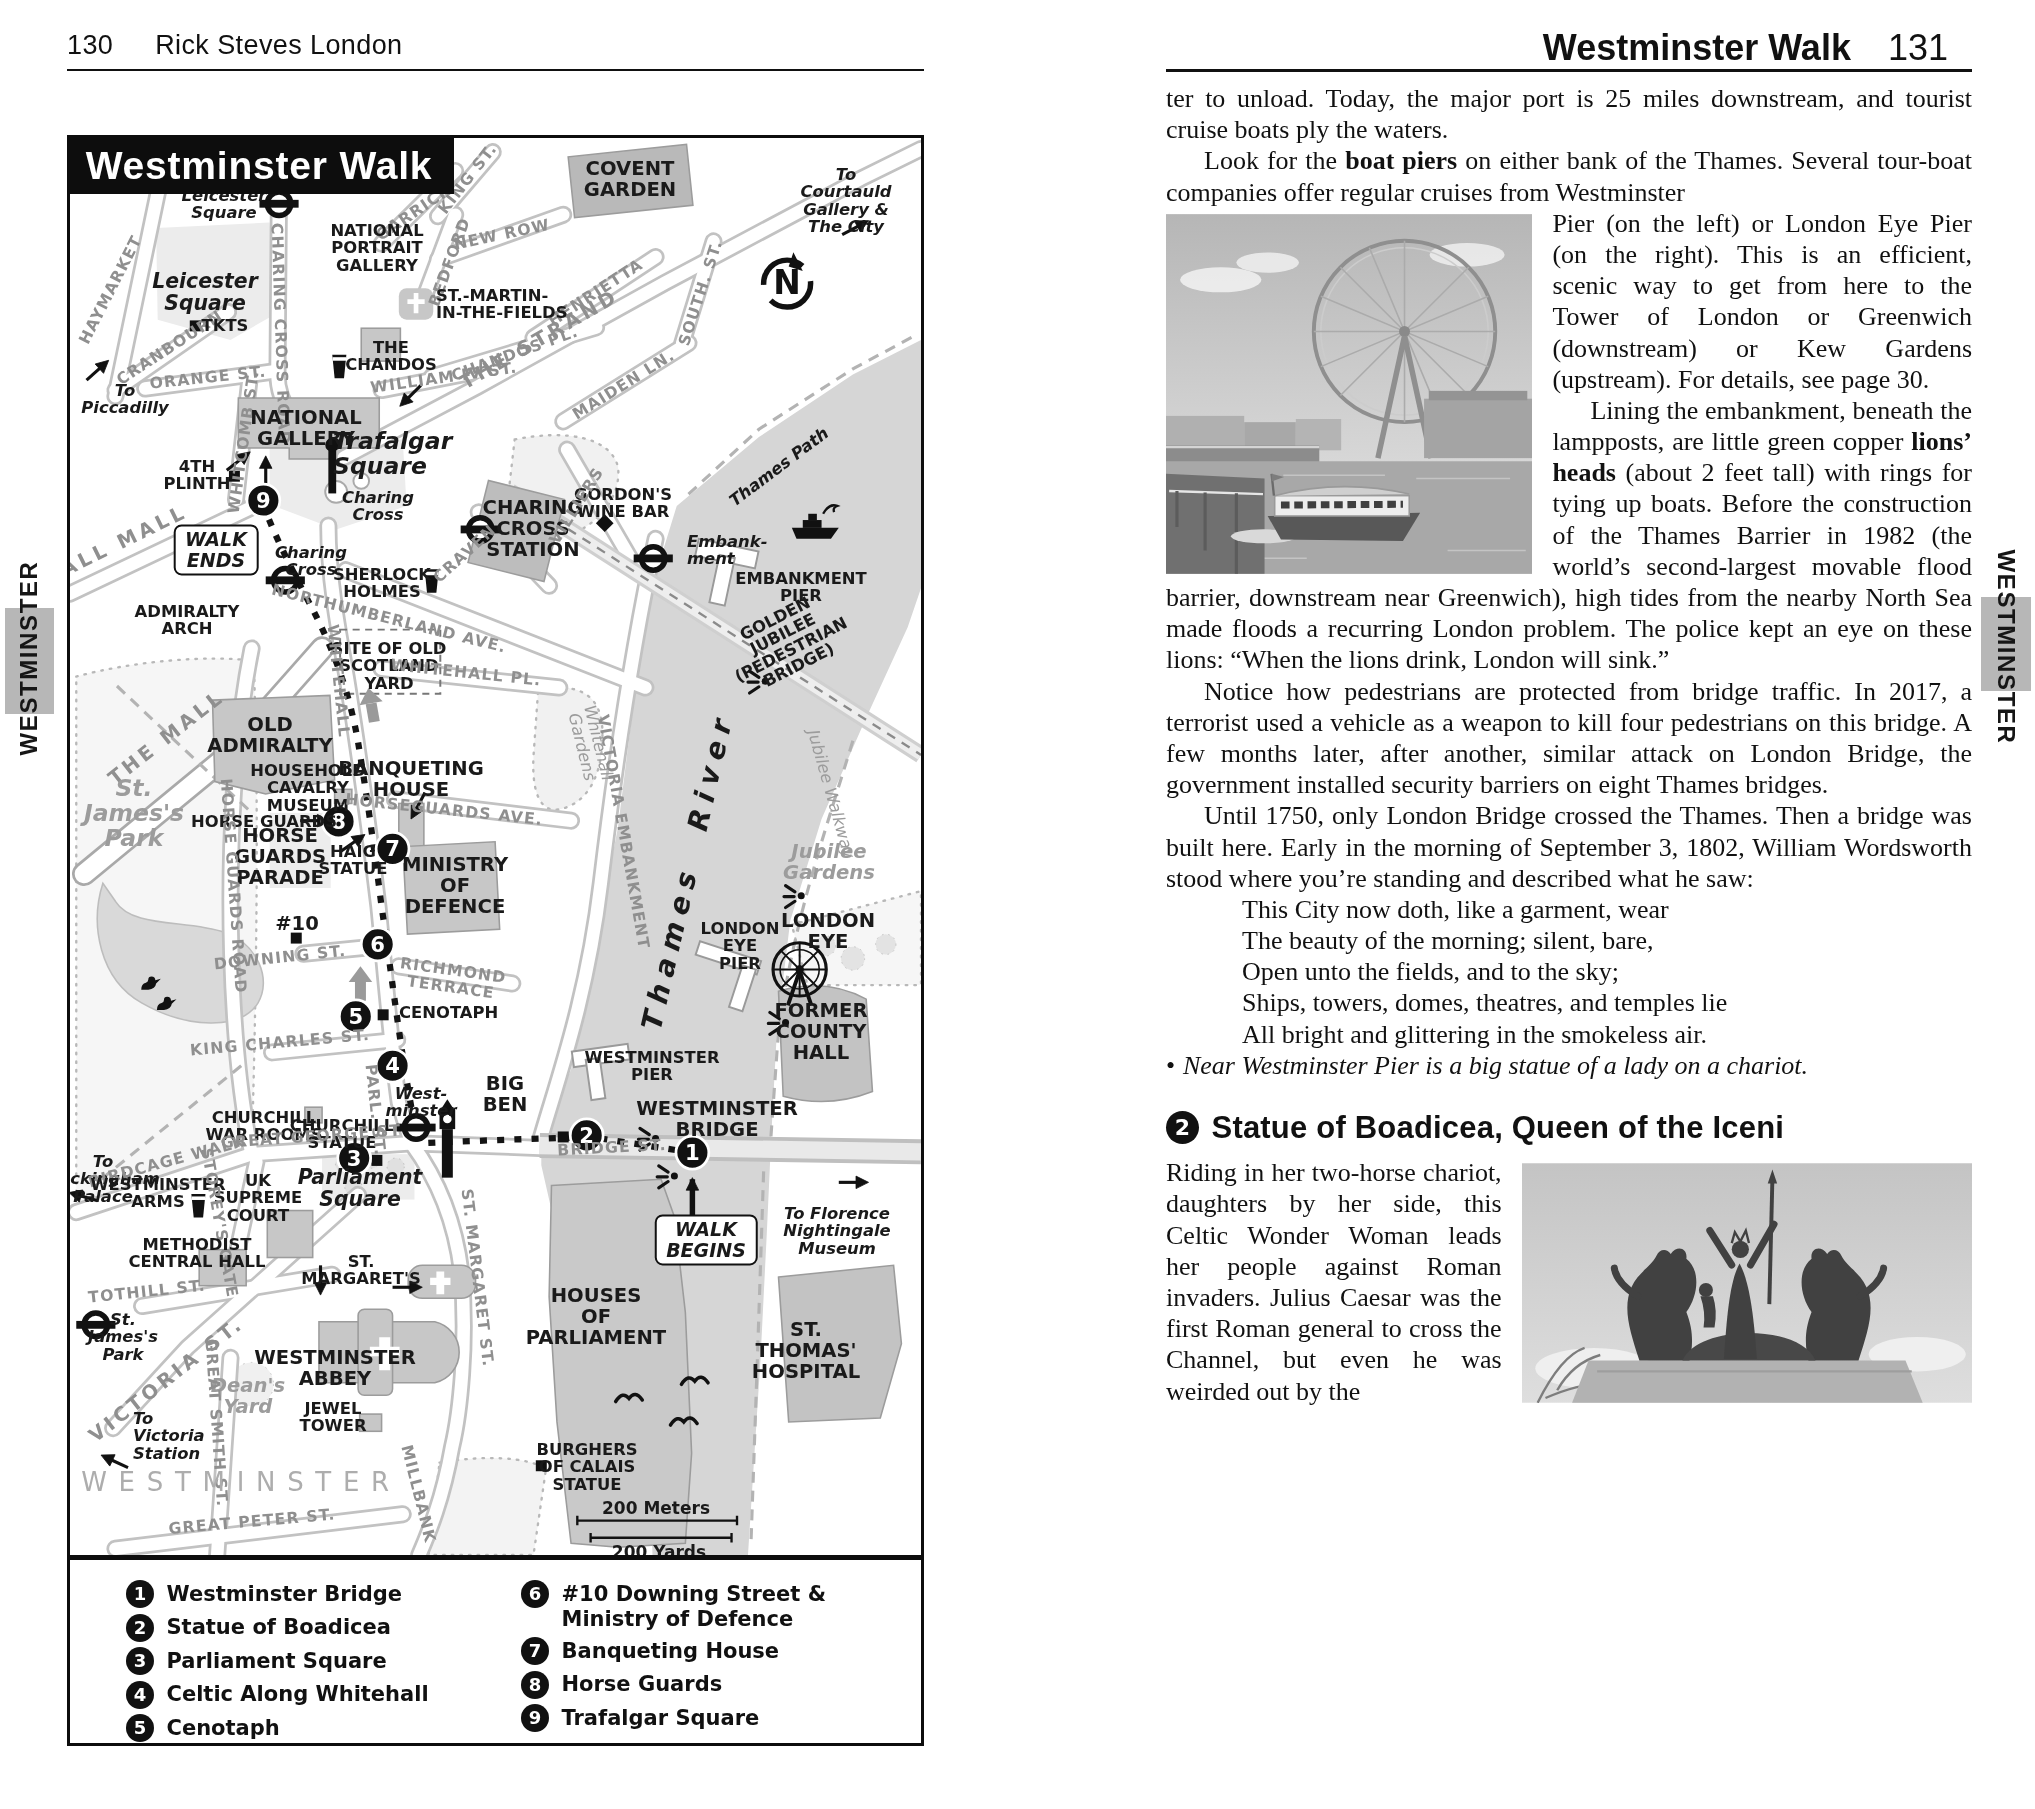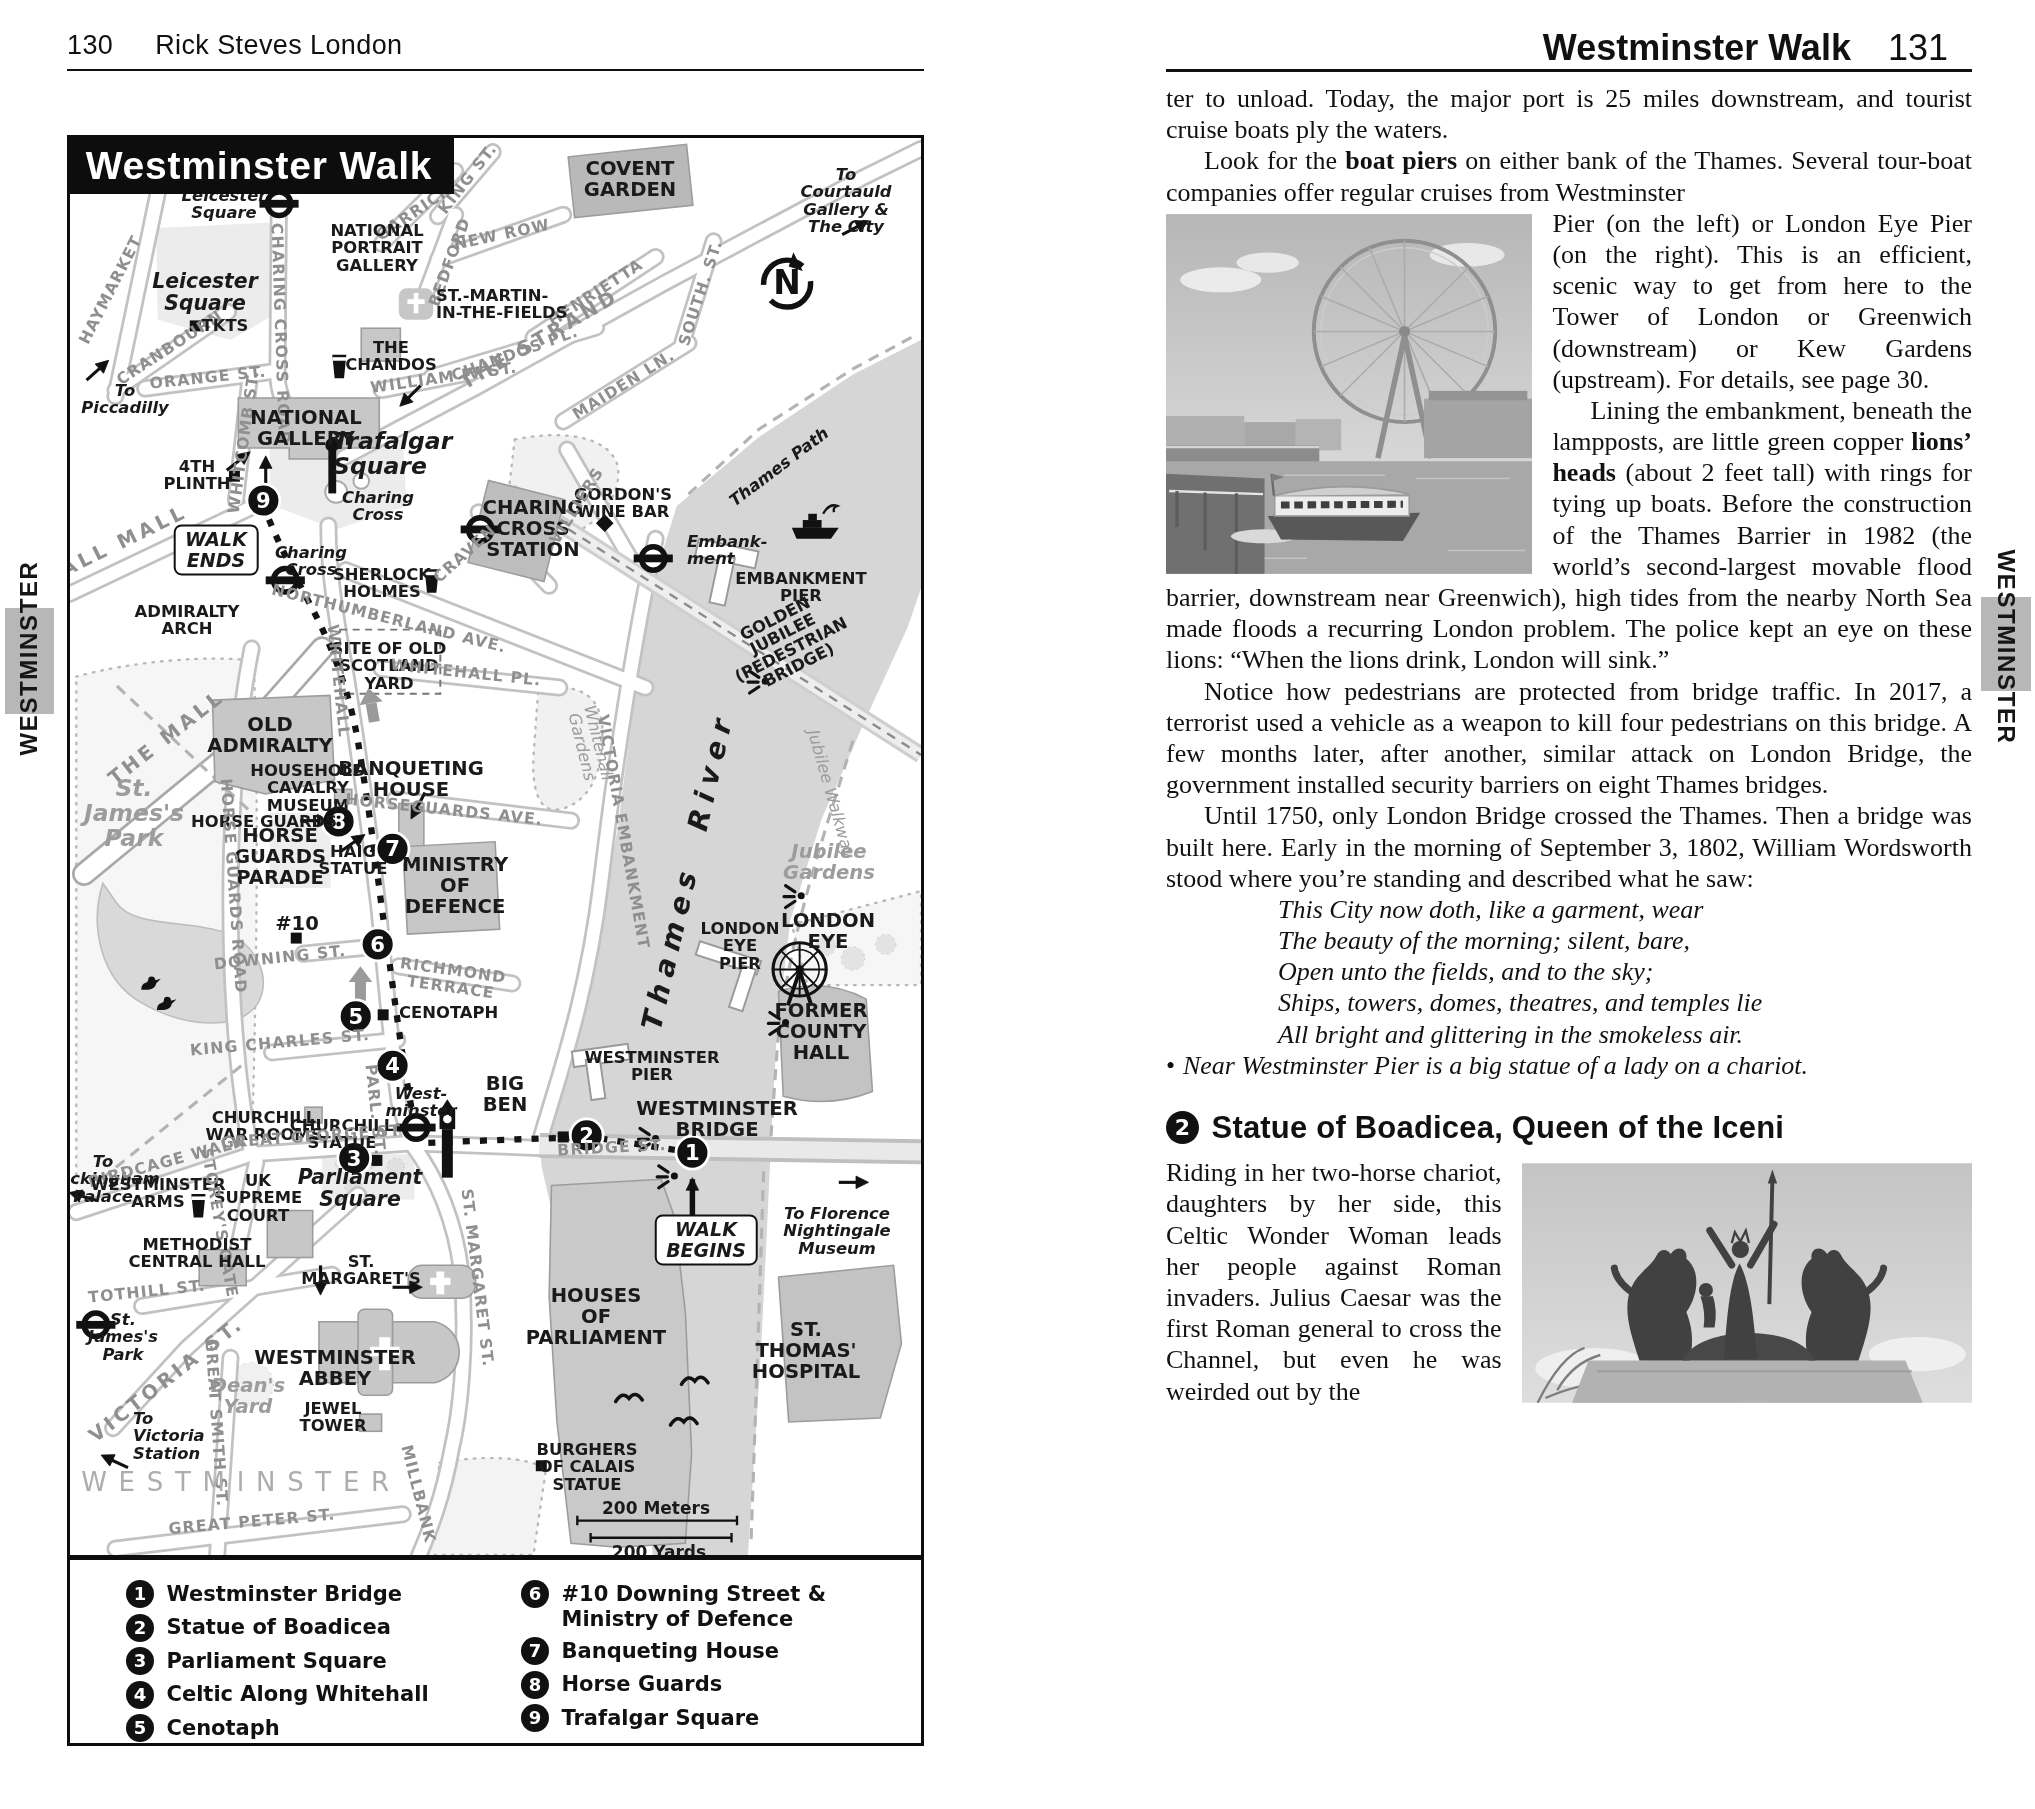--- a/index.html
+++ b/index.html
@@ -53,21 +53,21 @@
   .leg-badge{flex:0 0 28px;width:28px;height:28px;border-radius:50%;background:#111;color:#fff;
              text-align:center;line-height:28px;font-size:18px;}
   .leg-text{white-space:pre-line;line-height:1.18;padding-top:1.6px;}
   
   .article{position:absolute;left:1166px;top:83px;width:806px;font-family:"Liberation Serif",serif;
            font-size:26px;line-height:1.2;text-align:justify;}
   .bp{margin:0;}
   .ind{text-indent:38px;}
   .ph1{float:left;width:366px;height:360px;margin:6.3px 20.4px 4.7px 0;}
   .ph2{float:right;width:450px;height:240px;margin:6.3px 0 4.7px 20.4px;}
-  .poem{font-style:italic;margin-left:112px;}
+  .poem{margin-left:76px;}
   .bullet{margin:0;font-style:italic;}
   .bullet .bmark{margin-right:7.8px;font-style:normal;}
   .sec{display:flex;align-items:center;gap:12.5px;margin:28px 0 11px;font-family:"Liberation Sans",sans-serif;
        font-size:31px;font-weight:bold;letter-spacing:0.2px;text-align:left;}
   .badge{flex:0 0 33px;width:33px;height:33px;border-radius:50%;background:#111;color:#fff;text-align:center;
          line-height:33px;font-size:22px;font-family:"DejaVu Sans",sans-serif;}
   svg text{font-family:"DejaVu Sans",sans-serif;}
 </style>
 </head>
 <body>

